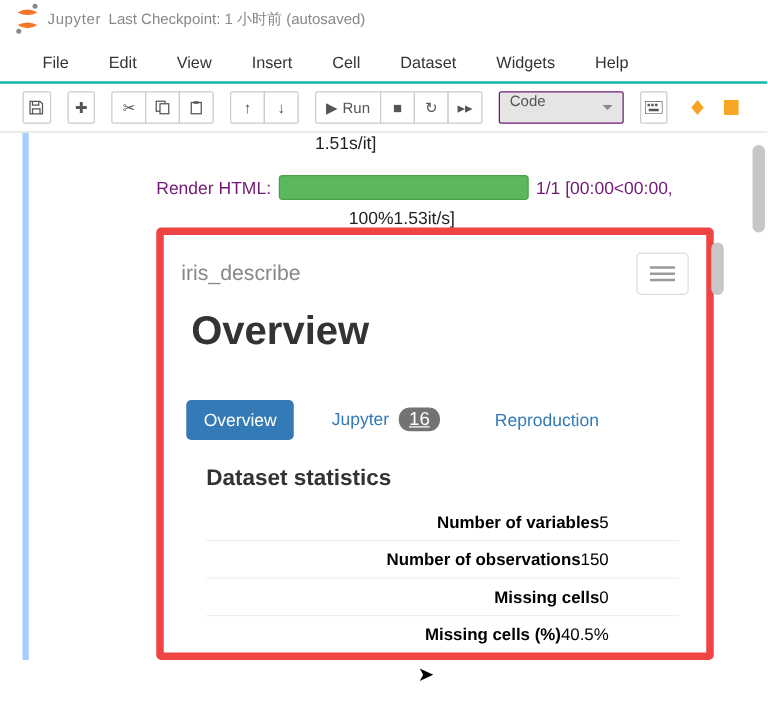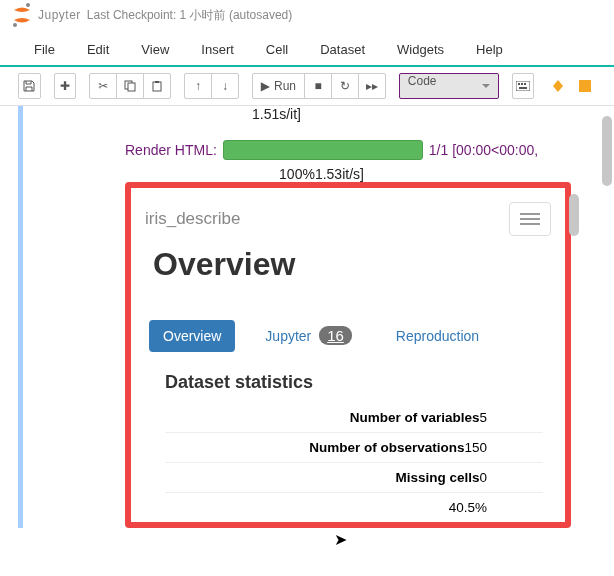--- a/index.html
+++ b/index.html
@@ -199,20 +199,21 @@
           </div>
         <div class="stats-row">
             <span class="stats-label">Number of observations</span>
             <span class="stats-val">150</span>
           </div>
         <div class="stats-row">
             <span class="stats-label">Missing cells</span>
             <span class="stats-val">0</span>
           </div>
         <div class="stats-row">
+            <span class="stats-label">Missing cells (%)</span>
             <span class="stats-val">40.5%</span>
           </div>
       </div>
     </div>
   </div>
 </div>
 
 <div class="cursor">➤</div>
 
 </body></html>

